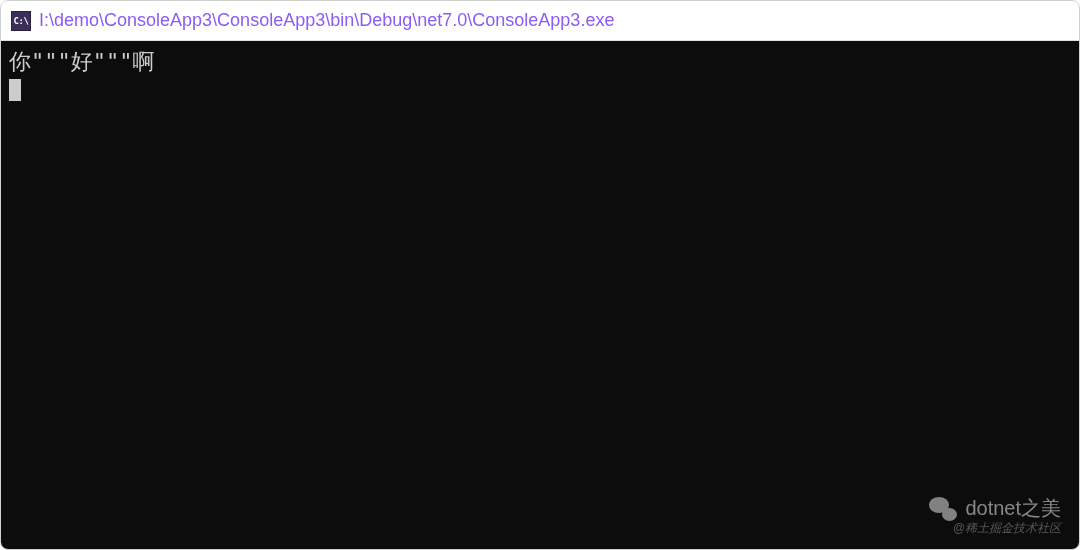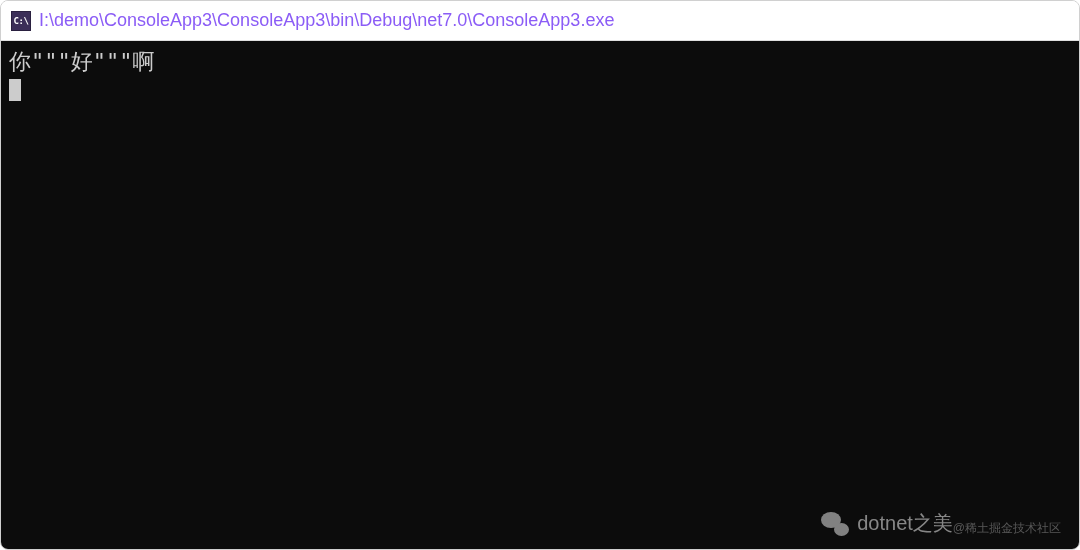--- a/index.html
+++ b/index.html
@@ -76,20 +76,21 @@
       height: 22px;
       background: #cccccc;
       vertical-align: top;
       margin-top: 2px;
     }
     .watermark {
       position: absolute;
       bottom: 12px;
       right: 18px;
       display: flex;
+      flex-direction: column;
       align-items: flex-end;
       opacity: 0.6;
     }
     .watermark-top {
       display: flex;
       align-items: center;
       gap: 8px;
     }
     .wechat-icon {
       width: 28px;
@@ -118,20 +119,21 @@
       color: #d8d8d8;
       font-size: 20px;
       font-weight: 400;
       font-family: "Microsoft YaHei", sans-serif;
     }
     .watermark-sub {
       color: #888888;
       font-size: 12px;
       font-family: "Microsoft YaHei", sans-serif;
       margin-top: -2px;
+      font-style: italic;
     }
   </style>
 </head>
 <body>
 
 <div class="window">
   <div class="titlebar">
     <div class="app-icon">
       <span class="app-icon-text">C:\</span>
     </div>

